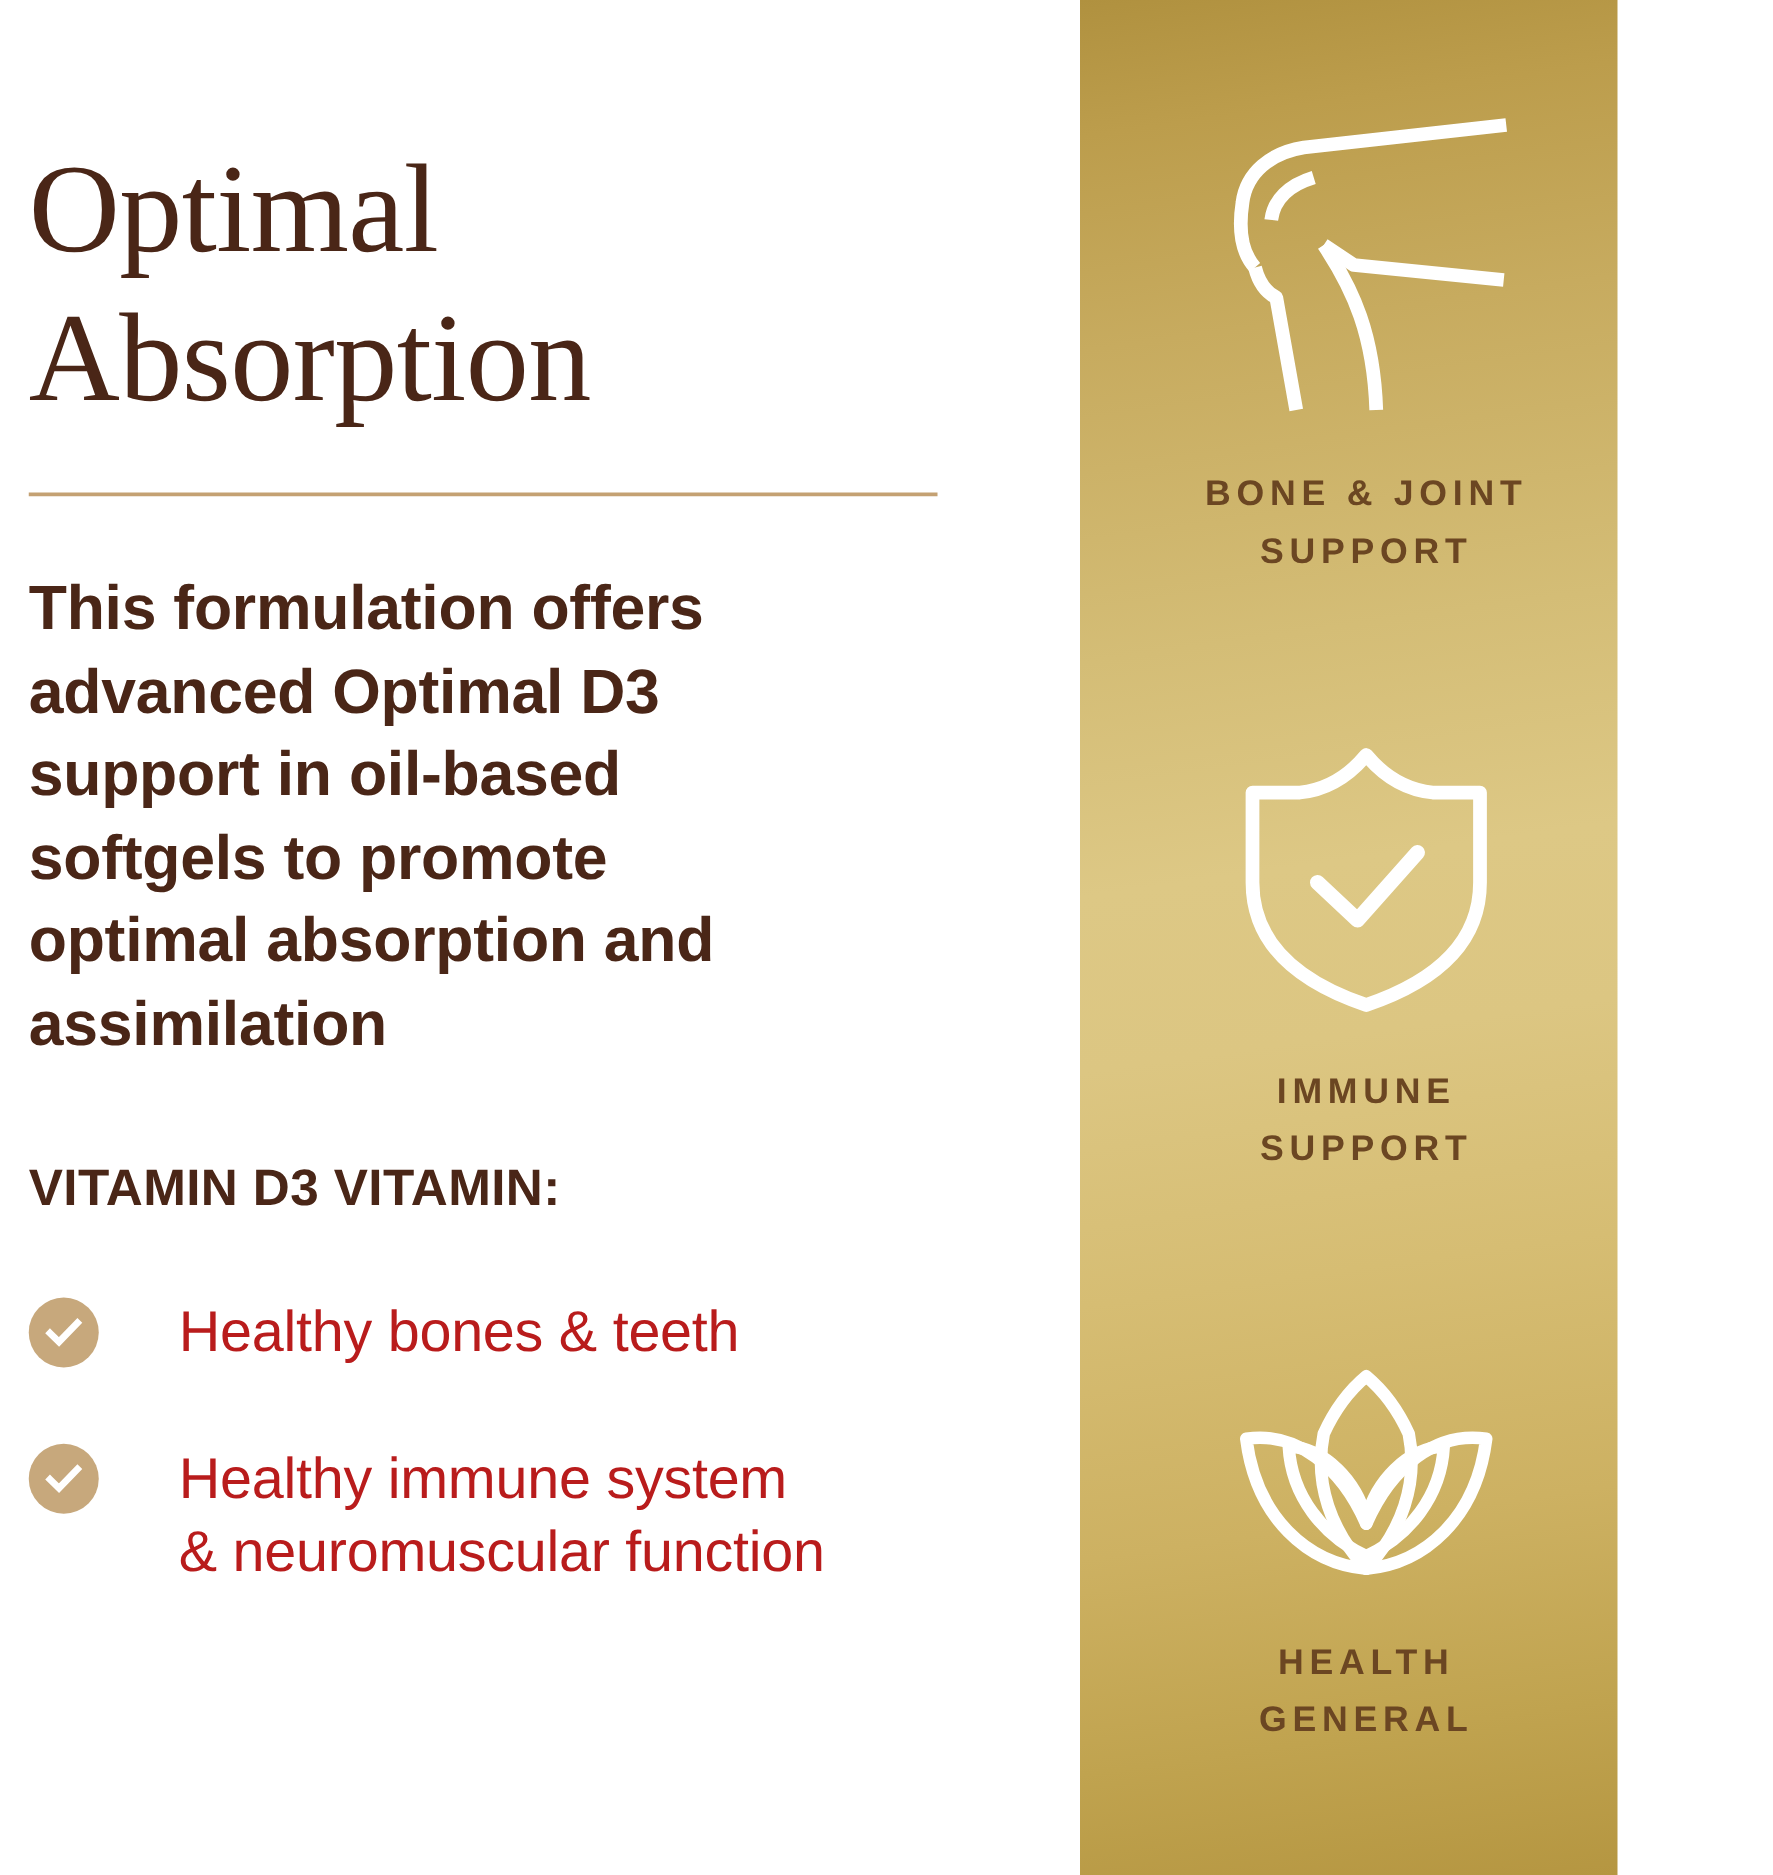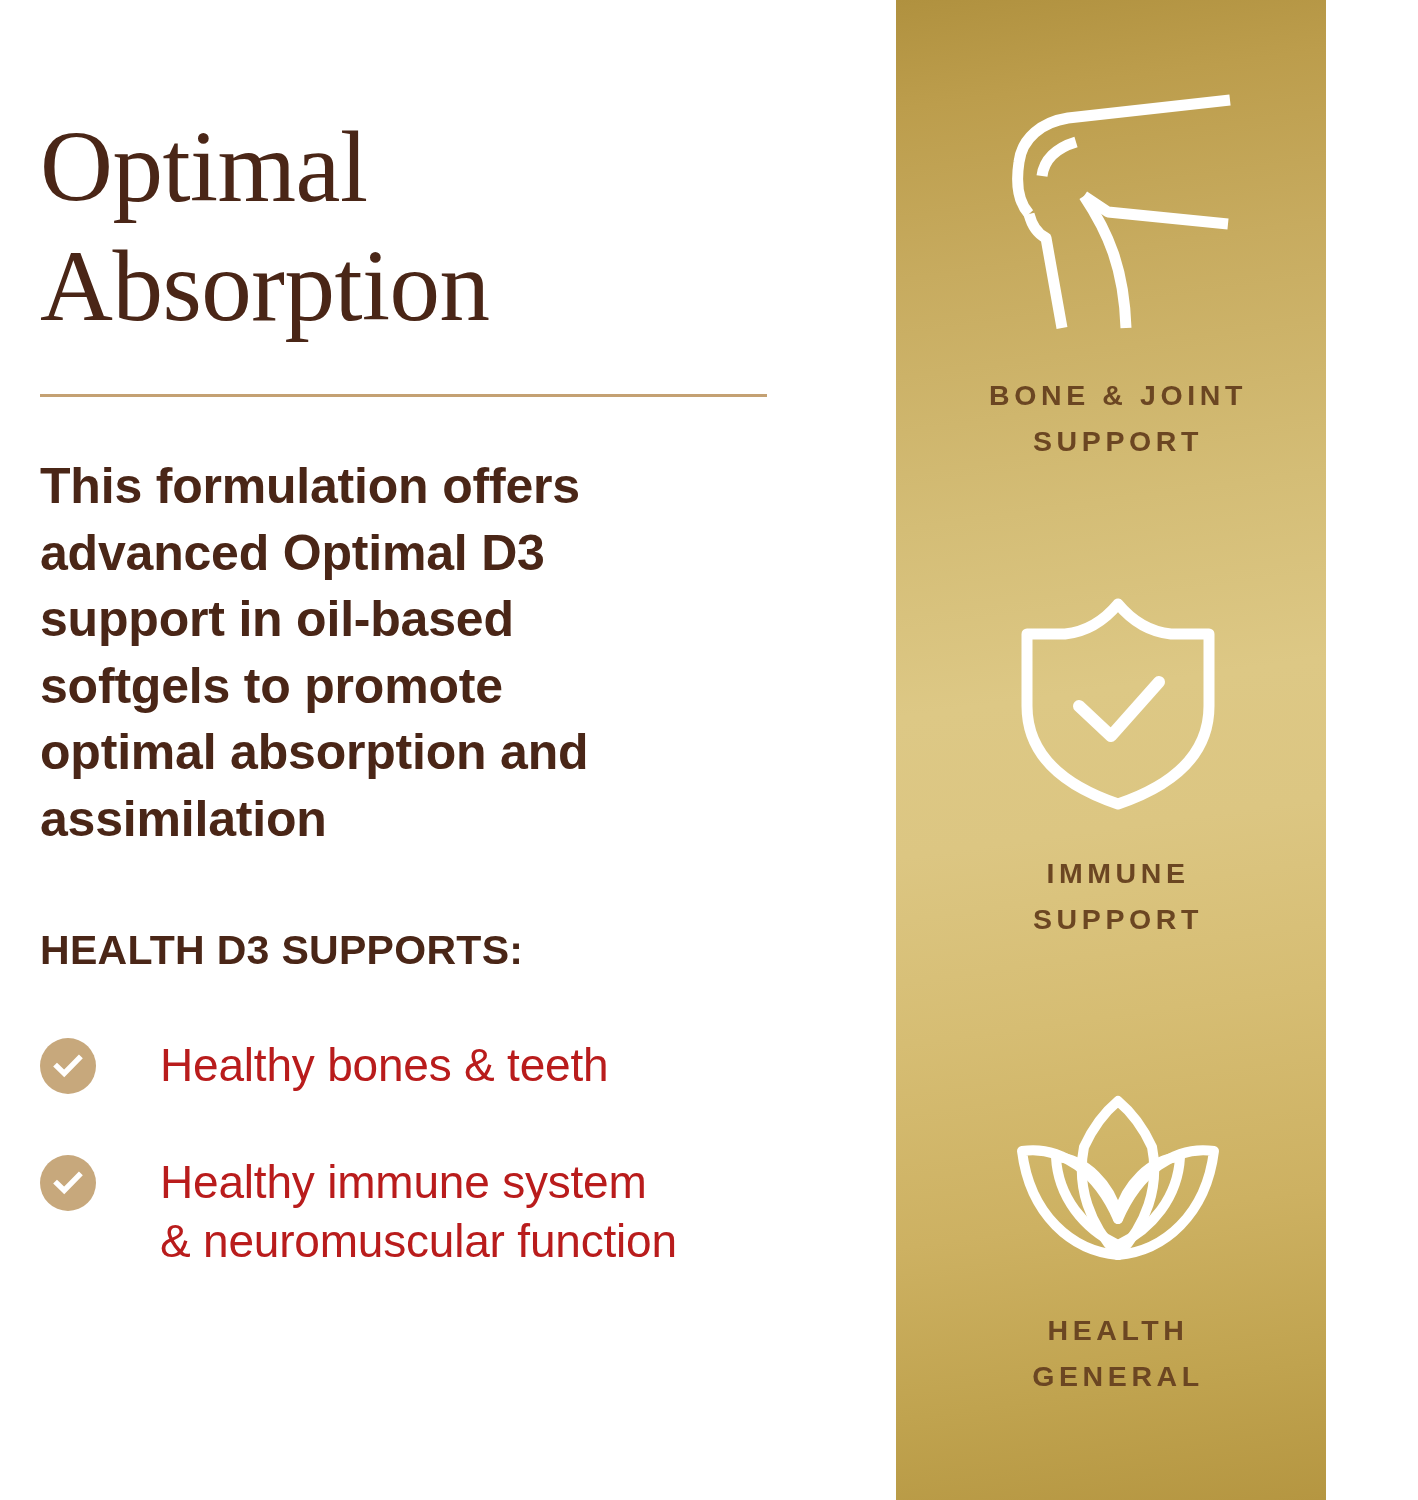--- a/index.html
+++ b/index.html
@@ -19,22 +19,21 @@
     background: #ffffff;
     display: flex;
     align-items: stretch;
   }
 
   
   .left-col {
     position: relative;
     width: 864px;
     height: 1500px;
-    padding: 108px 0 0 8px;
-    margin-left: 32px;
+    padding: 108px 0 0 23px;
   }
 
   .headline {
     font-family: "Liberation Serif", serif;
     font-weight: 400;
     color: #4a2617;
     font-size: 101px;
     line-height: 1.18;
     letter-spacing: -0.5px;
     width: 760px;
@@ -116,21 +115,21 @@
         #c7ab5f 18%,
         #d4bd76 34%,
         #ddc885 46%,
         #dcc682 55%,
         #d6bd73 67%,
         #cdb162 80%,
         #c0a34f 91%,
         #b59641 100%);
     display: flex;
     flex-direction: column;
-    align-items: center;
+    align-items: flex-start;
     padding-top: 62px;
     padding-left: 14px;
   }
 
   .feature {
     width: 430px;
     display: flex;
     flex-direction: column;
     align-items: center;
   }
@@ -175,21 +174,21 @@
 
     <div class="body-copy">
       <span class="bl">This formulation offers</span>
       <span class="bl">advanced Optimal D3</span>
       <span class="bl">support in oil-based</span>
       <span class="bl">softgels to promote</span>
       <span class="bl">optimal absorption and</span>
       <span class="bl">assimilation</span>
     </div>
 
-    <div class="supports-heading">HEALTH D3 SUPPORTS:</div>
+    <div class="supports-heading">VITAMIN D3 VITAMIN:</div>
 
     <div class="bullets">
 
       <div class="bullet">
         <span class="bullet-check">
           <svg width="32" height="32" viewBox="0 0 32 32" aria-hidden="true">
             <path d="M5 16.5 L12.2 23.5 L27 8.2" fill="none" stroke="#ffffff" stroke-width="5.4" stroke-linecap="square" stroke-linejoin="miter"></path>
           </svg>
         </span>
         <span class="bullet-text">

